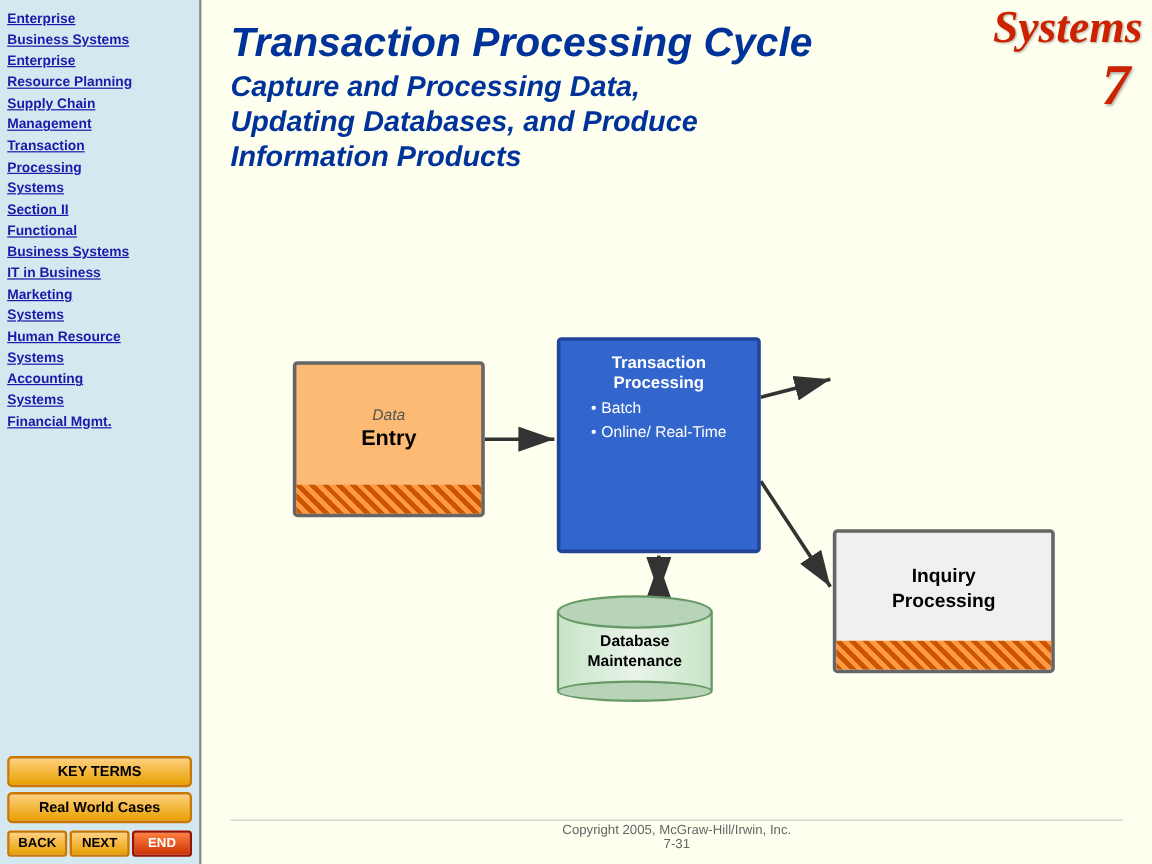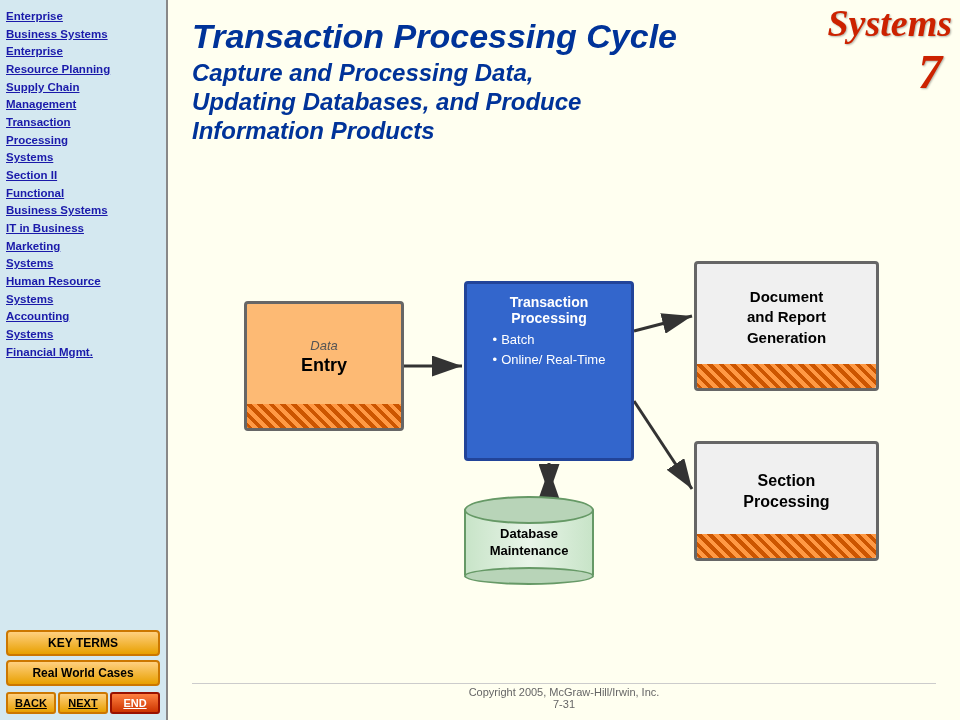--- a/index.html
+++ b/index.html
@@ -71,21 +71,20 @@
       flex: 1;
       background: linear-gradient(to bottom, #ffd080, #e8a000);
       border: 2px solid #cc7700;
       border-radius: 3px;
       font-size: 11px;
       font-weight: bold;
       color: #000;
       text-align: center;
       padding: 3px 2px;
       cursor: pointer;
-      text-decoration: underline;
     }
 
     .end-btn {
       background: linear-gradient(to bottom, #ff8040, #cc3300);
       border: 2px solid #991100;
       color: #fff;
     }
 
     #chapter-text {
       position: absolute;
@@ -421,35 +420,25 @@
       </div>
 
       <div class="diag-box" id="box-processing">
         <div style="font-size:14px; font-weight:bold; color:#fff; text-align:center; padding: 0 24px;">Transaction Processing</div>
         <ul class="bullet-list">
           <li>Batch</li>
           <li>Online/ Real-Time</li>
         </ul>
       </div>
 
-      <div class="diag-box" id="box-document">
-        <div style="padding: 12px 10px 30px 10px; width:100%; height:100%; position:relative; display:flex; align-items:center; justify-content:center; text-align:center;">
-          <div style="font-size:15px; font-weight:bold; color:#000; line-height:1.35;">
-            <span>Document</span><br>
-            <span>and Report</span><br>
-            <span>Generation</span>
-          </div>
-        </div>
-        <div class="hatch-bar"></div>
-      </div>
 
       <div class="diag-box" id="box-inquiry">
         <div style="padding: 10px 10px 30px 10px; width:100%; height:100%; position:relative; display:flex; align-items:center; justify-content:center; text-align:center;">
           <div style="font-size:16px; font-weight:bold; color:#000; line-height:1.35;">
-            <span>Section</span><br>
+            <span>Inquiry</span><br>
             <span>Processing</span>
           </div>
         </div>
         <div class="hatch-bar"></div>
       </div>
 
       <div id="cylinder">
         <div class="cyl-top"></div>
         <div class="cyl-body">
           <div class="cyl-label">

